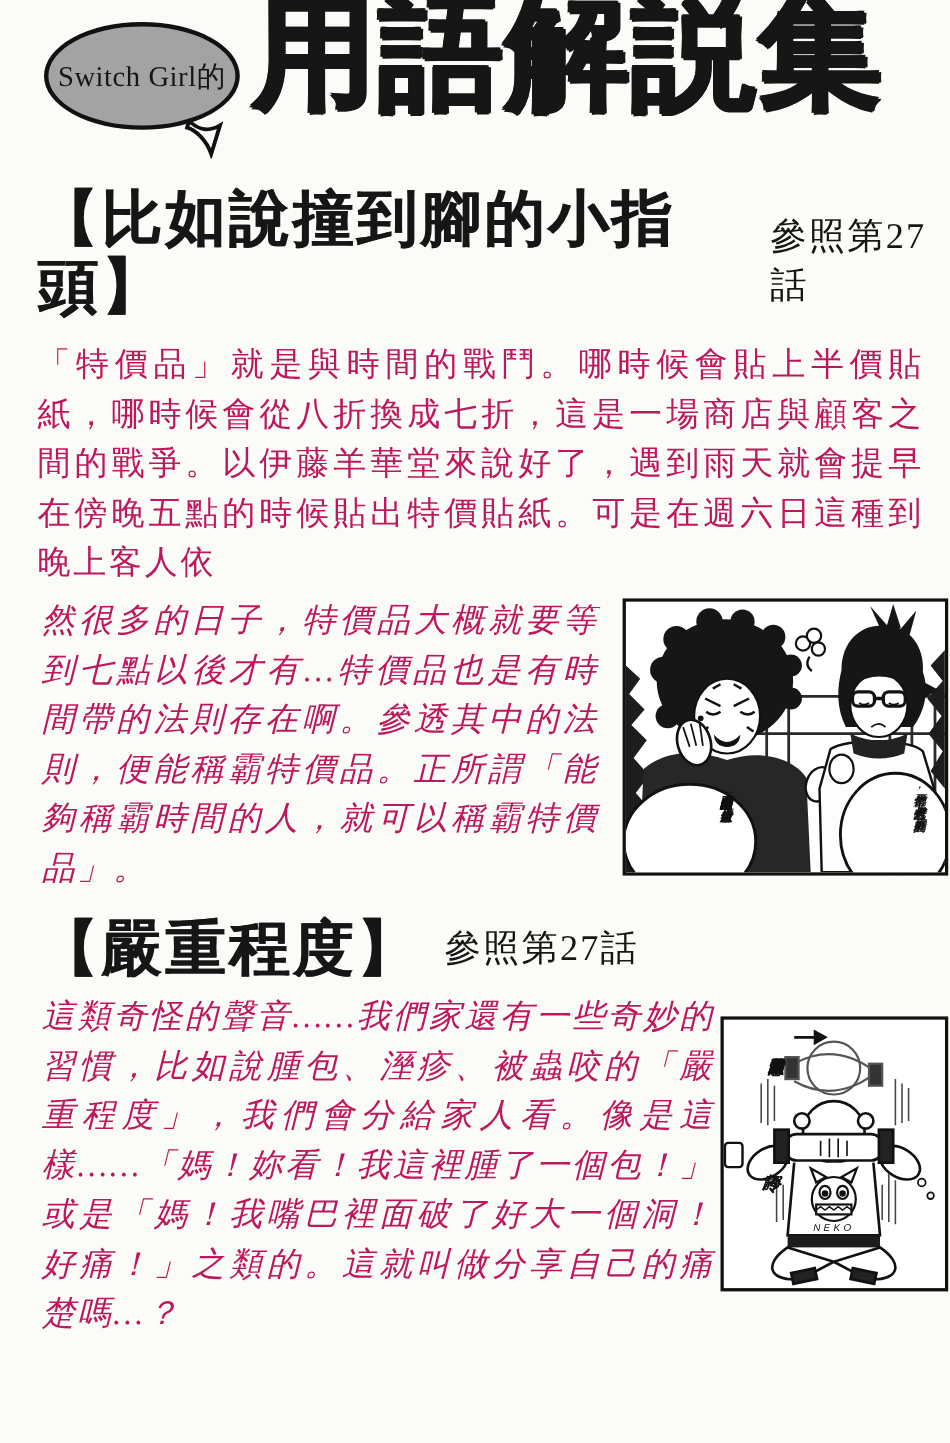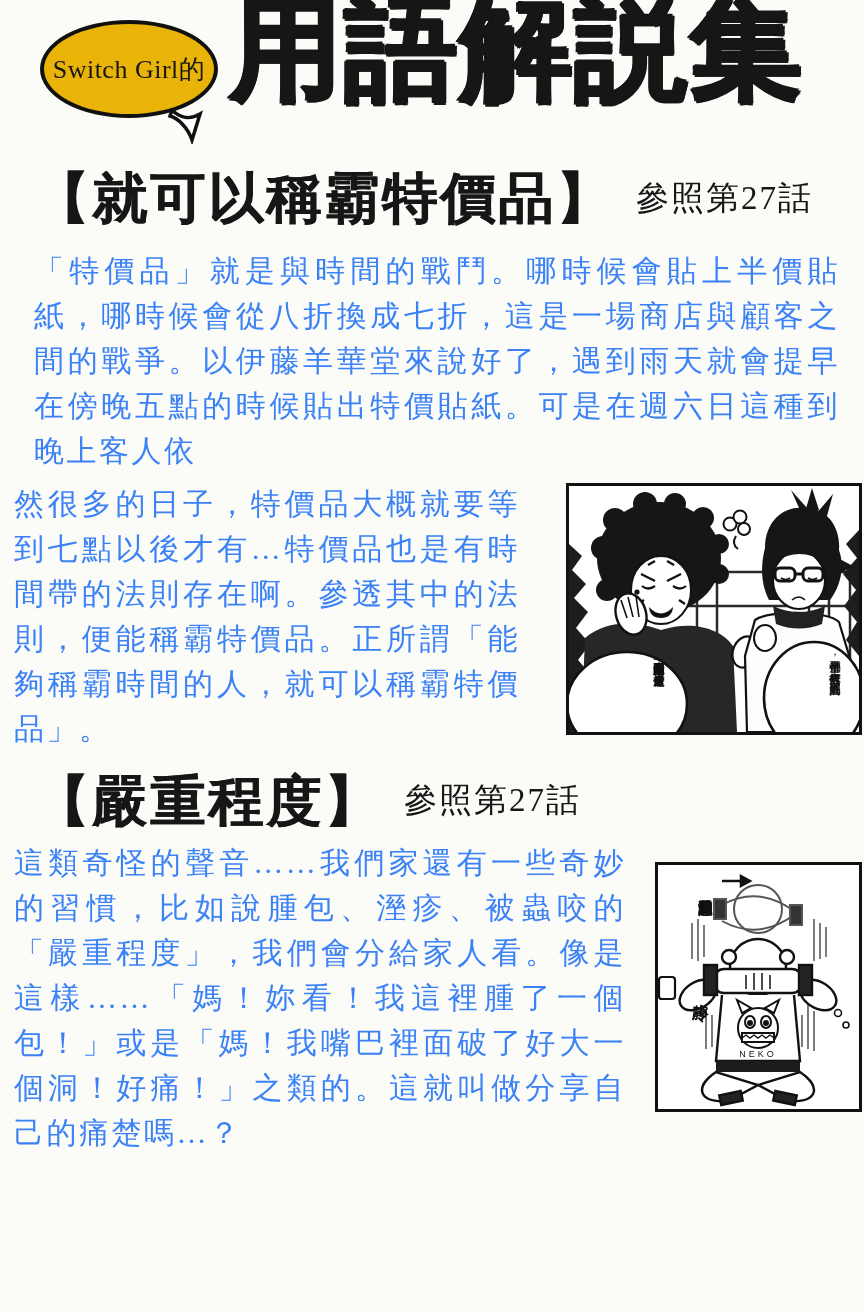--- a/index.html
+++ b/index.html
@@ -8,45 +8,45 @@
     position:relative; width:864px; height:1312px; margin:0 auto;
     background:#fbfbf8; color:#161616; overflow:hidden;
     font-family:"Liberation Serif", serif;
   }
   
   header { position:relative; height:148px; }
   .balloon {
     position:absolute; left:40px; top:20px; width:178px; height:98px;
     border:4px solid #111; border-radius:50%;
     display:flex; align-items:center; justify-content:center;
-    font-size:26px; letter-spacing:0.5px; background:#eab308;
+    font-size:26px; letter-spacing:0.5px; background:#a3a3a3;
   }
   .balloon-tail { position:absolute; left:168px; top:108px; }
   .main-title {
     position:absolute; left:230px; top:-12px;
     font-family:"DejaVu Sans", sans-serif; font-weight:900;
     font-size:112px; line-height:1.1; letter-spacing:3px;
     text-shadow: 2px 0 currentColor, -2px 0 currentColor,
                  0 2px currentColor, 0 -2px currentColor,
                  1.5px 1.5px currentColor, -1.5px -1.5px currentColor;
   }
   
   .sec-head { display:flex; align-items:flex-end; margin:20px 0 0 34px; }
   .sec-head h2 {
     font-size:55px; font-weight:bold; line-height:1.12; letter-spacing:3px;
     text-shadow:1px 0 currentColor;
   }
   .sec-ref { font-size:33px; letter-spacing:2px; margin-left:22px; padding-bottom:9px; }
   
   .body {
     font-size:30px; line-height:45px; letter-spacing:2.5px;
-    text-align:justify; color:#3b82f6;
+    text-align:justify; color:#be185d;
   }
   .wide   { width:806px; margin:18px 0 0 34px; }
-  .row    { display:flex; margin-top:8px; padding-left:14px; }
+  .row    { display:flex; margin-top:8px; padding-left:38px;font-style:italic; }
   .narrow1 { width:506px; }
   .narrow2 { width:612px; }
   
   figure.panel { position:relative; border:3px solid #111; background:#fff; }
   .panel1 { width:296px; height:252px; margin-left:auto; margin-right:2px; margin-top:2px; }
   .panel2 { width:207px; height:250px; margin-left:auto; margin-right:2px; margin-top:22px; }
   .vtext {
     position:absolute; writing-mode:vertical-rl; text-orientation:upright;
     font-family:"Liberation Sans", sans-serif; color:#111;
   }
@@ -69,21 +69,21 @@
       <span>Switch Girl的</span>
     </div>
     <svg class="balloon-tail" width="44" height="36" viewBox="0 0 44 36">
       <path d="M4,2 C12,10 22,12 32,6 L24,32 C20,20 10,10 2,8 Z" fill="#fff" stroke="#111" stroke-width="3.5"></path>
     </svg>
     <h1 class="main-title">用語解説集</h1>
   </header>
 
   <section>
     <div class="sec-head">
-      <h2>【就可以稱霸特價品】</h2>
+      <h2>【比如說撞到腳的小指頭】</h2>
       <span class="sec-ref">參照第27話</span>
     </div>
     <p class="body wide">「特價品」就是與時間的戰鬥。哪時候會貼上半價貼紙，哪時候會從八折換成七折，這是一場商店與顧客之間的戰爭。以伊藤羊華堂來說好了，遇到雨天就會提早在傍晚五點的時候貼出特價貼紙。可是在週六日這種到晚上客人依</p>
     <div class="row">
       <p class="body narrow1">然很多的日子，特價品大概就要等到七點以後才有…特價品也是有時間帶的法則存在啊。參透其中的法則，便能稱霸特價品。正所謂「能夠稱霸時間的人，就可以稱霸特價品」。</p>
 
       <figure class="panel panel1">
         <svg width="290" height="246" viewBox="0 0 290 246">
           <rect x="0" y="0" width="290" height="246" fill="#ffffff"></rect>
 

